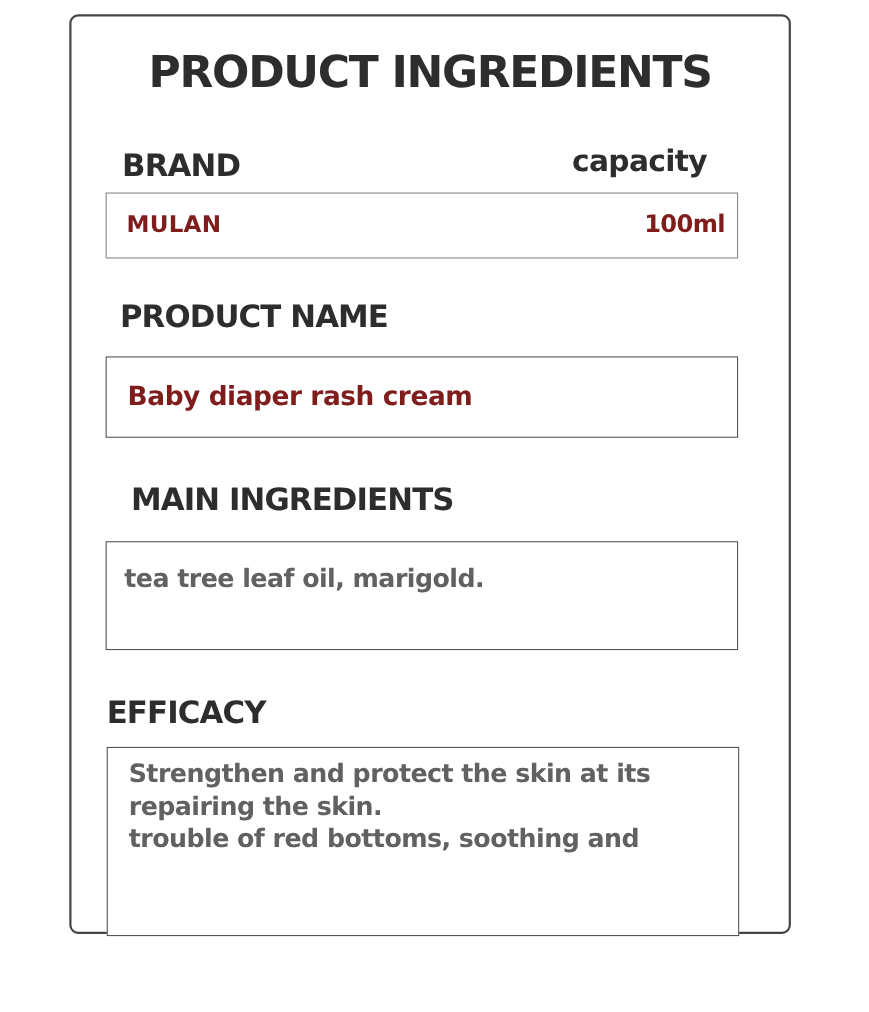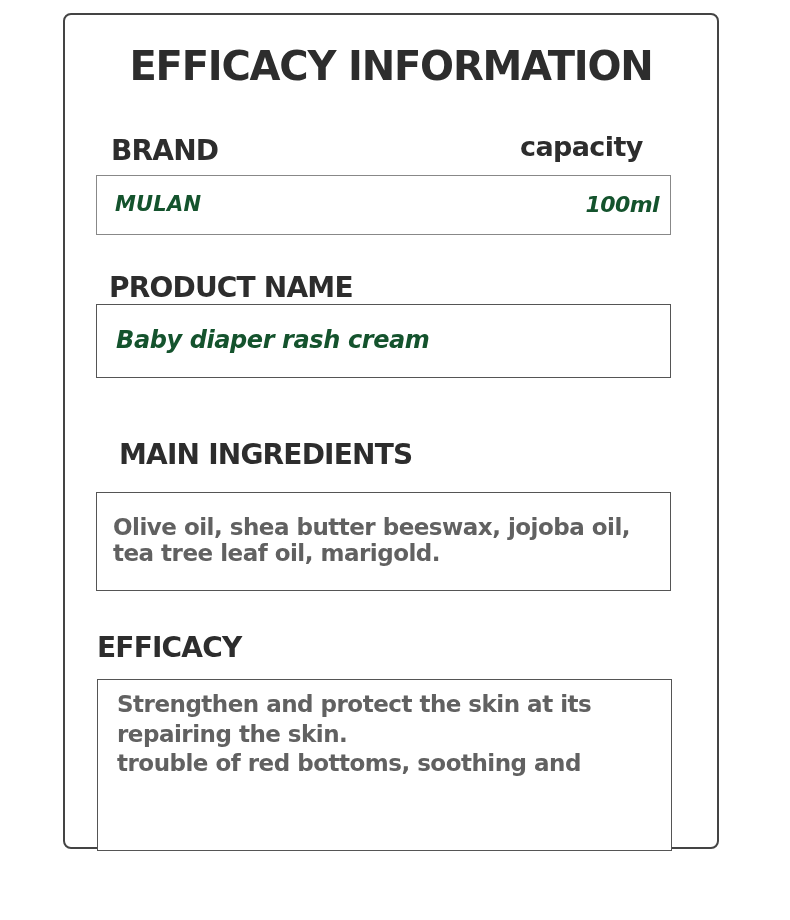--- a/index.html
+++ b/index.html
@@ -49,55 +49,53 @@
     .box {
       position: absolute;
       border: 1px solid #555555;
       box-sizing: border-box;
       background: #ffffff;
     }
     .box-brand { border-color: #888888; }
     .value {
       position: absolute;
       font-weight: bold;
-      color: #14532d;
+      color: #7f1d1d;
       white-space: nowrap;
-      font-style: italic;
     }
     .para {
       position: absolute;
       font-weight: bold;
       color: #616161;
       letter-spacing: -0.5px;
     }
   </style>
 </head>
 <body>
 
 <div class="card"></div>
 
-<h1 class="title" style="position:absolute;left:63px;width:656px;top:42px;">EFFICACY INFORMATION</h1>
+<h1 class="title" style="position:absolute;left:63px;width:656px;top:42px;">PRODUCT INGREDIENTS</h1>
 
 <div class="label" style="left:111px;top:136px;">BRAND</div>
 <div class="label" style="left:520px;top:132px;font-size:27px;letter-spacing:-0.6px;">capacity</div>
 
 <div class="box box-brand" style="left:96px;top:175px;width:575px;height:60px;">
   <span class="value" style="left:18px;top:16px;font-size:21px;letter-spacing:0.2px;">MULAN</span>
   <span class="value" style="right:11px;top:16px;font-size:22px;letter-spacing:-0.6px;">100ml</span>
 </div>
 
 <div class="label" style="left:109px;top:273px;">PRODUCT NAME</div>
-<div class="box" style="left:96px;top:304px;width:575px;height:74px;">
+<div class="box" style="left:96px;top:324px;width:575px;height:74px;">
   <span class="value" style="left:19px;top:21px;font-size:24px;letter-spacing:-0.4px;">Baby diaper rash cream</span>
 </div>
 
 <div class="label" style="left:101px;top:440px;margin-left:18px;">MAIN INGREDIENTS</div>
 <div class="box" style="left:96px;top:492px;width:575px;height:99px;">
   <div class="para" style="left:16px;top:21px;font-size:23px;line-height:26px;">
-    <div>Olive oil, shea butter beeswax, jojoba oil,</div>
     <div>tea tree leaf oil, marigold.</div>
   </div>
 </div>
 
 <div class="label" style="left:97px;top:633px;">EFFICACY</div>
 <div class="box" style="left:97px;top:679px;width:575px;height:172px;">
   <div class="para" style="left:19px;top:10px;font-size:23px;line-height:29.5px;">
     <div>Strengthen and protect the skin at its</div>
     <div>repairing the skin.</div>
     <div>trouble of red bottoms, soothing and</div>

